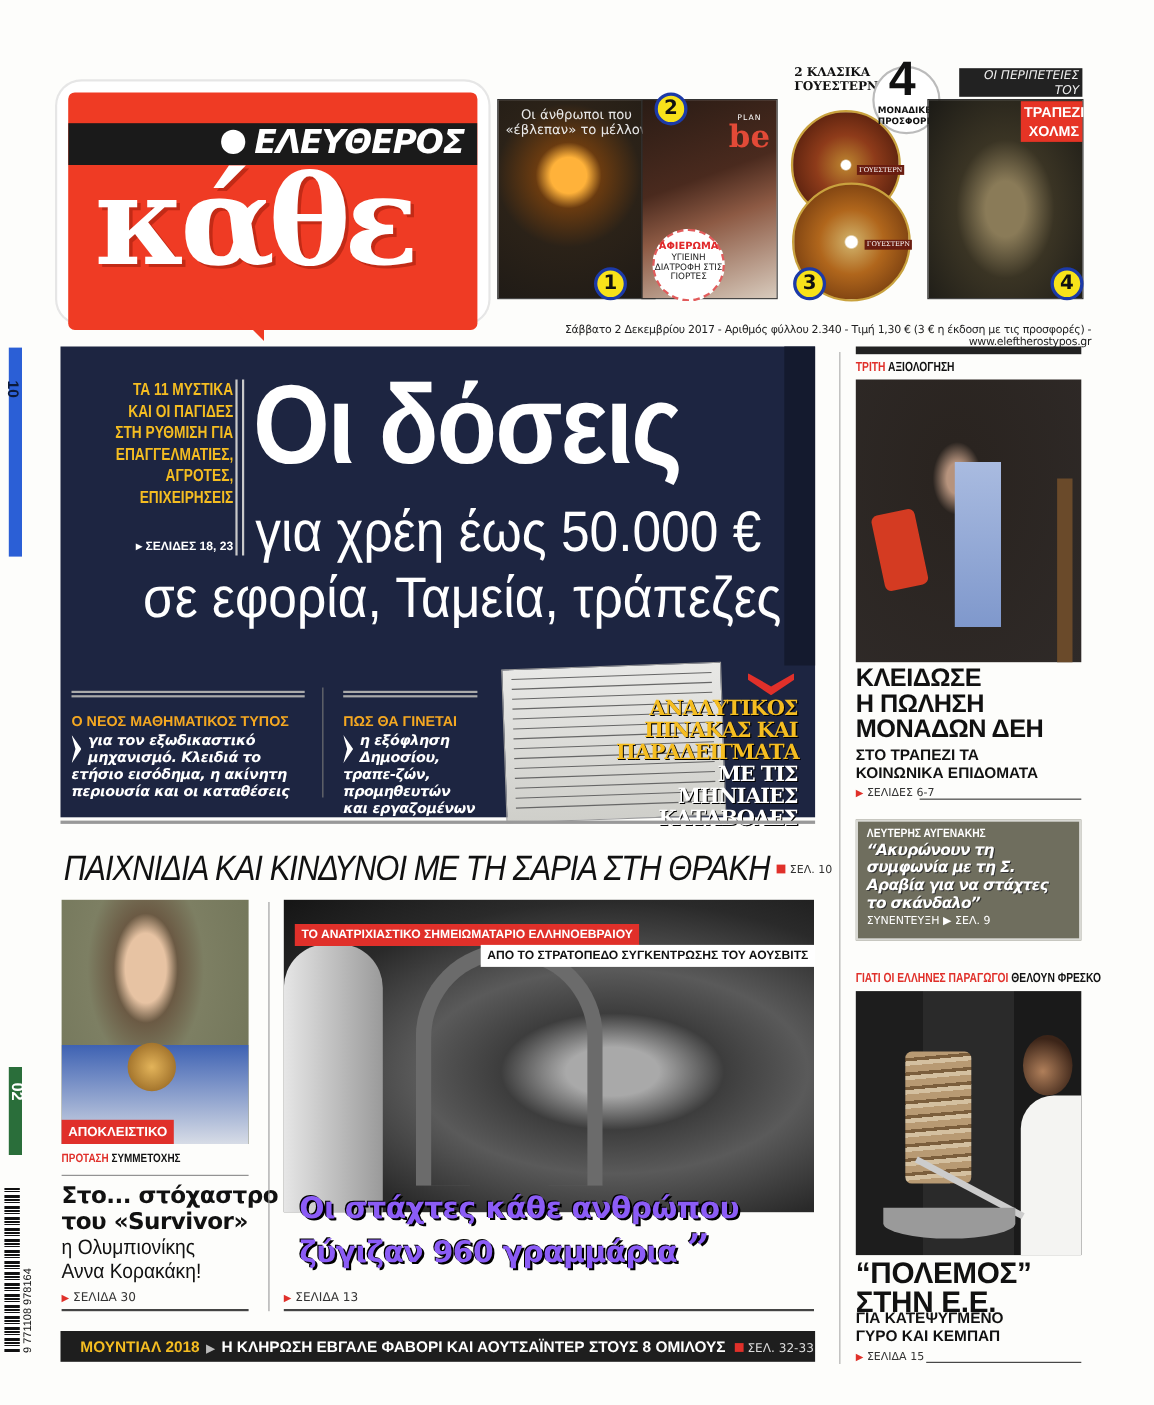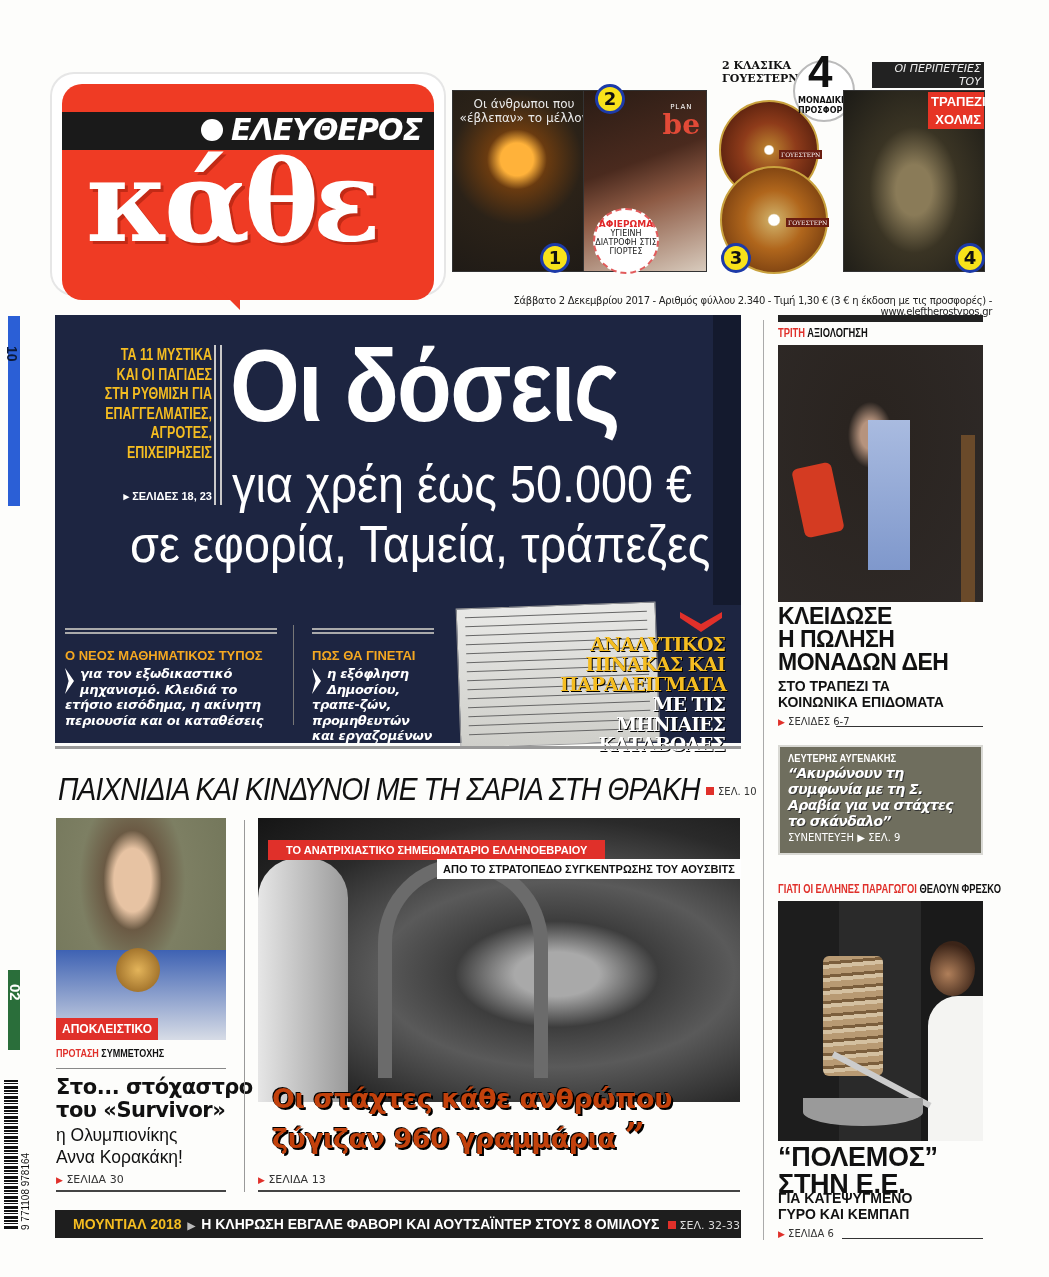--- a/index.html
+++ b/index.html
@@ -12,21 +12,21 @@
   .spine-blue span { position: absolute; left: 0; top: 30px; width: 12px; font: bold 14px "Liberation Sans", sans-serif; color: #0c1a3a; writing-mode: vertical-rl; }
   .spine-green { left: 8px; top: 970px; width: 12px; height: 80px; background: #2a6e3a; }
   .spine-green span { position: absolute; left: -1px; top: 14px; font: bold 15px "Liberation Sans", sans-serif; color: #fff; writing-mode: vertical-rl; }
   .barcode { left: 4px; top: 1080px; width: 30px; height: 150px; }
   .barcode .bars { position: absolute; left: 0; top: 0; width: 14px; height: 150px;
     background: repeating-linear-gradient(180deg, #111 0 2px, #fff 2px 3px, #111 3px 4px, #fff 4px 6px, #111 6px 9px, #fff 9px 10px); }
   .barcode .num { position: absolute; left: 16px; top: 0; font: 10px "Liberation Sans", sans-serif; writing-mode: vertical-rl; transform: rotate(180deg); height: 150px; color: #111; }
 
   
   .logo-wrap { left: 52px; top: 74px; width: 392px; height: 220px; background: #fff; border-radius: 22px; box-shadow: 0 0 0 2px #e6e6e6; }
-  .logo { left: 62px; top: 84px; width: 372px; height: 216px; background: #ef3b24; border-radius: 20px; overflow: hidden; }
+  .logo { left: 62px; top: 84px; width: 372px; height: 216px; background: #ef3b24; border-radius: 6px; overflow: hidden; }
   .logo-band { position: absolute; left: 0; top: 28px; width: 100%; height: 38px; background: #1a1a1a; }
   .logo-sub { position: absolute; right: 12px; top: 28px; height: 38px; line-height: 38px; color: #fff; font: italic bold 30px "DejaVu Sans", sans-serif; letter-spacing: -1px; }
   .logo-dot { display: inline-block; width: 22px; height: 22px; background: #fff; border-radius: 50%; margin-right: 8px; vertical-align: -1px; }
   .logo-main { position: absolute; left: 24px; top: 62px; color: #fff; font: bold 112px "DejaVu Serif", serif; letter-spacing: -6px; line-height: 1; text-shadow: 3px 3px 0 #c22a16; }
   .logo-tail { left: 200px; top: 270px; width: 0; height: 0; border-left: 40px solid transparent; border-right: 0 solid transparent; border-top: 40px solid #ef3b24; }
 
   
   .offer { top: 90px; height: 182px; border: 1px solid #333; overflow: hidden; }
   .offer-1 { left: 452px; width: 144px; background: radial-gradient(circle at 45% 38%, #ffb23a 0 12%, #6a3b10 22%, #2b2218 48%, #1e1a16 100%); }
   .offer-2 { left: 583px; width: 124px; background: linear-gradient(160deg, #2a1c15 0%, #4a2a1e 40%, #8d5a44 60%, #d8cbbd 100%); }
@@ -96,23 +96,23 @@
   .kor-body { left: 56px; top: 1124px; font: 19px "Liberation Sans", sans-serif; line-height: 1.15; color: #111; transform: scaleX(0.92); transform-origin: left top; }
   .kor-ref { left: 56px; top: 1173px; font: 11px "DejaVu Sans", sans-serif; color: #333; }
   .tri { color: #e0302a; font-size: 9px; }
   .kor-bottom { left: 56px; top: 1190px; width: 170px; height: 2px; background: #444; }
   .vsep { left: 244px; top: 820px; width: 1px; height: 372px; background: #999; }
 
   
   .ausch { left: 258px; top: 818px; width: 482px; height: 284px; background: radial-gradient(ellipse at 62% 55%, #a9a9a9 0 10%, #3d3d3d 24%, #5a5a5a 42%, #2a2a2a 70%, #151515 100%); overflow: hidden; }
   .ausch .arch { position: absolute; left: 120px; top: 40px; width: 170px; height: 220px; border: 14px solid #6b6b6b; border-bottom: none; border-radius: 90px 90px 0 0; }
   .ausch .man { position: absolute; left: 0; top: 40px; width: 90px; height: 250px; background: linear-gradient(90deg, #e6e6e6, #9a9a9a); border-radius: 40px 40px 0 0; }
-  .ausch-tag1 { left: 268px; top: 840px; background: #e0302a; color: #fff; font: bold 11px "Liberation Sans", sans-serif; padding: 4px 18px; }
+  .ausch-tag1 { left: 268px; top: 840px; background: #e0302a; color: #fff; font: bold 11px "Liberation Sans", sans-serif; padding: 4px 6px; }
   .ausch-tag2 { left: 437px; top: 859px; background: #fff; color: #111; font: bold 11px "Liberation Sans", sans-serif; padding: 4px 6px; }
-  .ausch-quote { left: 272px; top: 1083px; color: #c2410c; font: bold 27px "DejaVu Sans", sans-serif; line-height: 1.15; text-shadow: 2px 2px 0 #000, -1px -1px 0 #000; letter-spacing: -0.5px; }
+  .ausch-quote { left: 272px; top: 1083px; color: #8b5cf6; font: bold 27px "DejaVu Sans", sans-serif; line-height: 1.15; text-shadow: 2px 2px 0 #000, -1px -1px 0 #000; letter-spacing: -0.5px; }
   .ausch-quote .q { font: bold 36px "DejaVu Serif", serif; }
   .ausch-ref { left: 258px; top: 1173px; font: 11px "DejaVu Sans", sans-serif; color: #333; }
   .ausch-bottom { left: 258px; top: 1190px; width: 482px; height: 2px; background: #444; }
 
   
   .wc { left: 55px; top: 1210px; width: 686px; height: 28px; background: #1e1e1e; color: #fff; font: bold 14px "Liberation Sans", sans-serif; line-height: 28px; padding-left: 18px; white-space: nowrap; }
   .wc .y { color: #f5bd21; }
   .wc .arr { color: #bbb; font-size: 10px; margin: 0 6px; }
   .wc .ref { font: 11px "DejaVu Sans", sans-serif; font-weight: normal; color: #ddd; margin-left: 8px; }
   .wc .ref i { display: inline-block; width: 8px; height: 8px; background: #e0302a; margin-right: 4px; }
@@ -339,14 +339,14 @@
     <div class="pan"></div>
 </div>
 <div class="abs r-head2">
   <div>“ΠΟΛΕΜΟΣ”</div>
   <div>ΣΤΗΝ Ε.Ε.</div>
 </div>
 <div class="abs r-sub2">
   <div>ΓΙΑ ΚΑΤΕΨΥΓΜΕΝΟ</div>
   <div>ΓΥΡΟ ΚΑΙ ΚΕΜΠΑΠ</div>
 </div>
-<div class="abs r-ref2"><span class="tri">▶</span> <span>ΣΕΛΙΔΑ 6</span></div>
+<div class="abs r-ref2"><span class="tri">▶</span> <span>ΣΕΛΙΔΑ 15</span></div>
 <div class="abs r-refline2"></div>
 
 </body></html>

